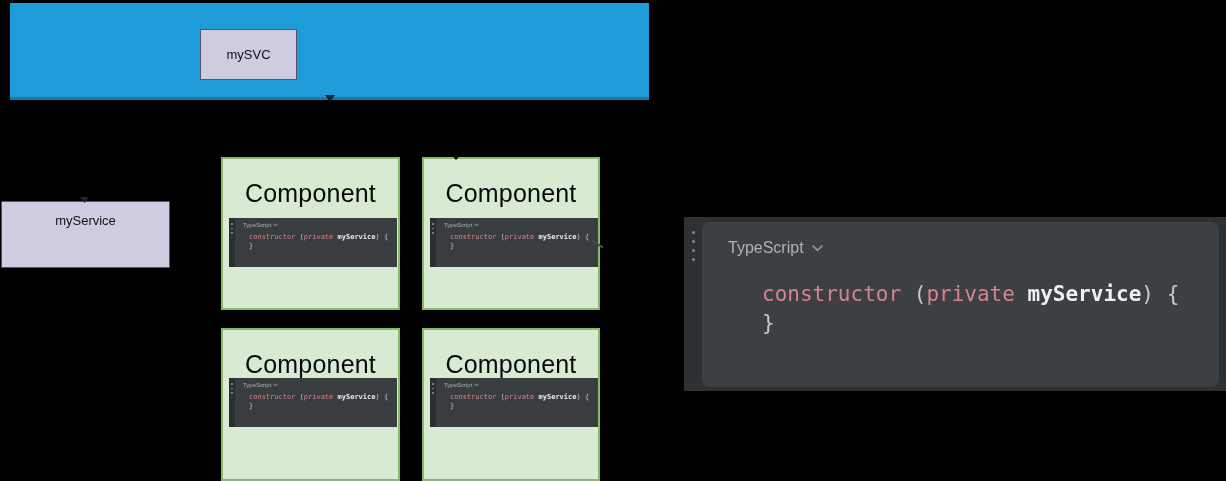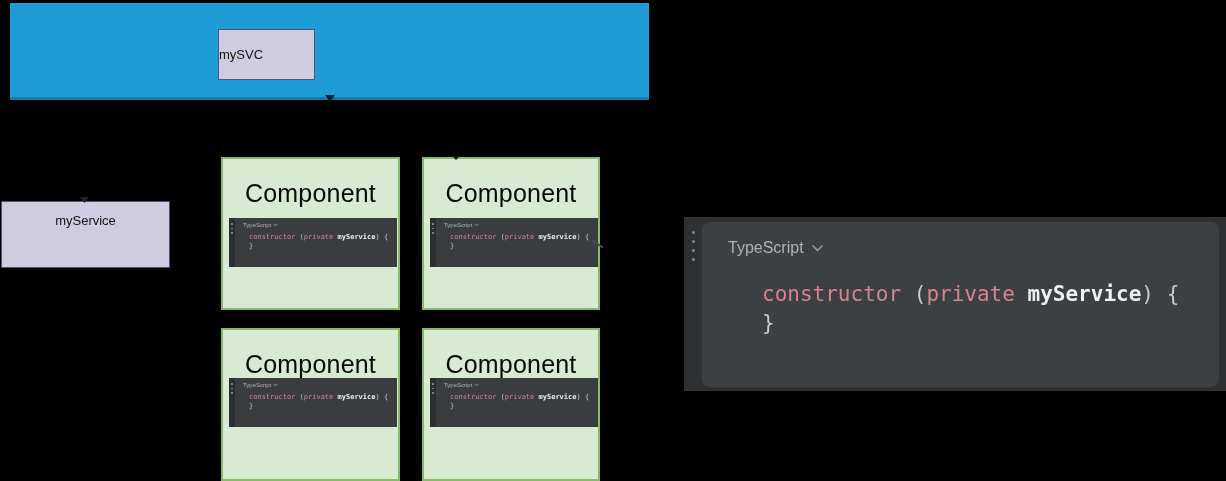--- a/index.html
+++ b/index.html
@@ -6,23 +6,23 @@
   html,body { width:1226px; height:481px; background:#000; overflow:hidden;
               font-family:"Liberation Sans", sans-serif; }
   .stage { position:relative; width:1226px; height:481px; background:#000; }
 
   
   .injector { position:absolute; left:10px; top:3px; width:639px; height:97px;
               background:var(--injector_fill,#1E9CD8);
               border-bottom:3px solid var(--injector_border,#1879AD); }
   .injector-label { position:absolute; top:8px; left:0; right:0; text-align:center;
                     font-size:13px; color:#0d0d0d; }
-  .mysvc { position:absolute; left:208px; top:26px; width:97px; height:51px;
+  .mysvc { position:absolute; left:190px; top:26px; width:97px; height:51px;
            background:var(--box_fill,#CFCCE1); border:1px solid var(--box_border,#56526F);
-           display:flex; align-items:center; 
+           display:flex; align-items:center; justify-content:center;
            font-size:13px; color:#111; }
 
   
   .service { position:absolute; left:1px; top:201px; width:169px; height:67px;
              background:var(--box_fill,#CFCCE1); border:1px solid var(--box_border,#56526F);
              text-align:center; padding-top:11px; font-size:13px; color:#111; }
 
   
   .component { position:absolute; background:var(--component_fill,#D8EAD2);
                border:2px solid var(--component_border,#85BB65); }

